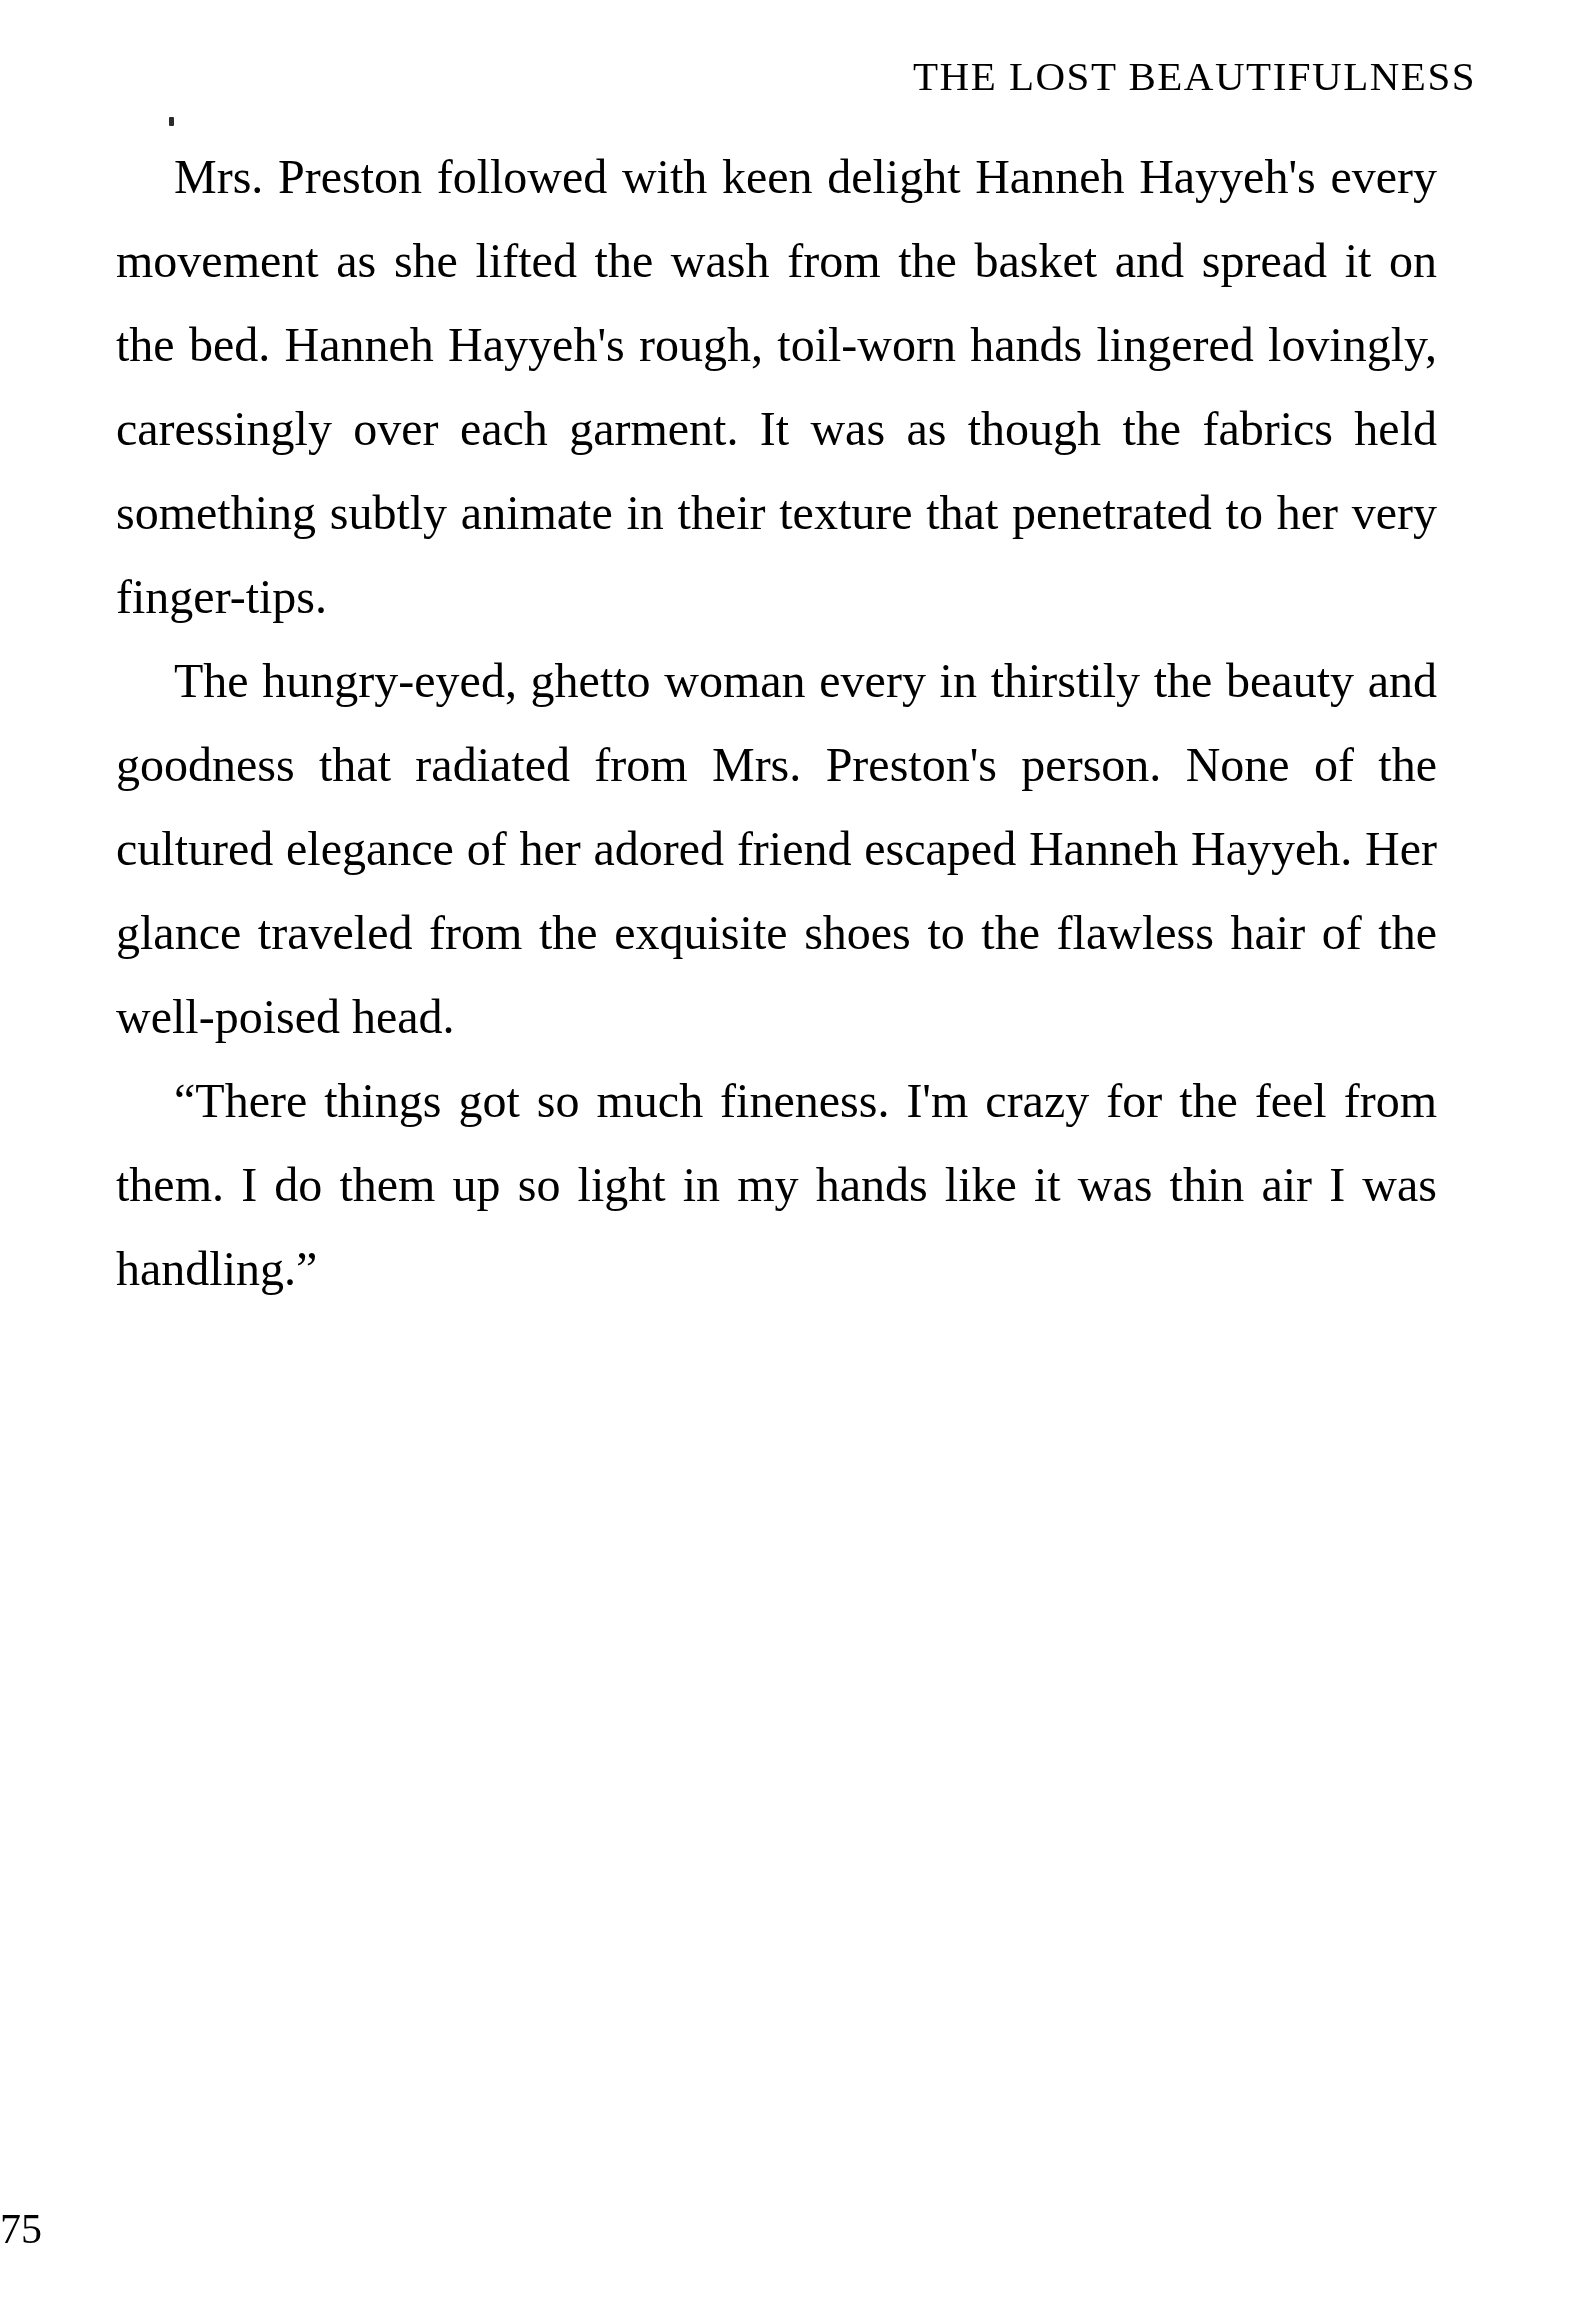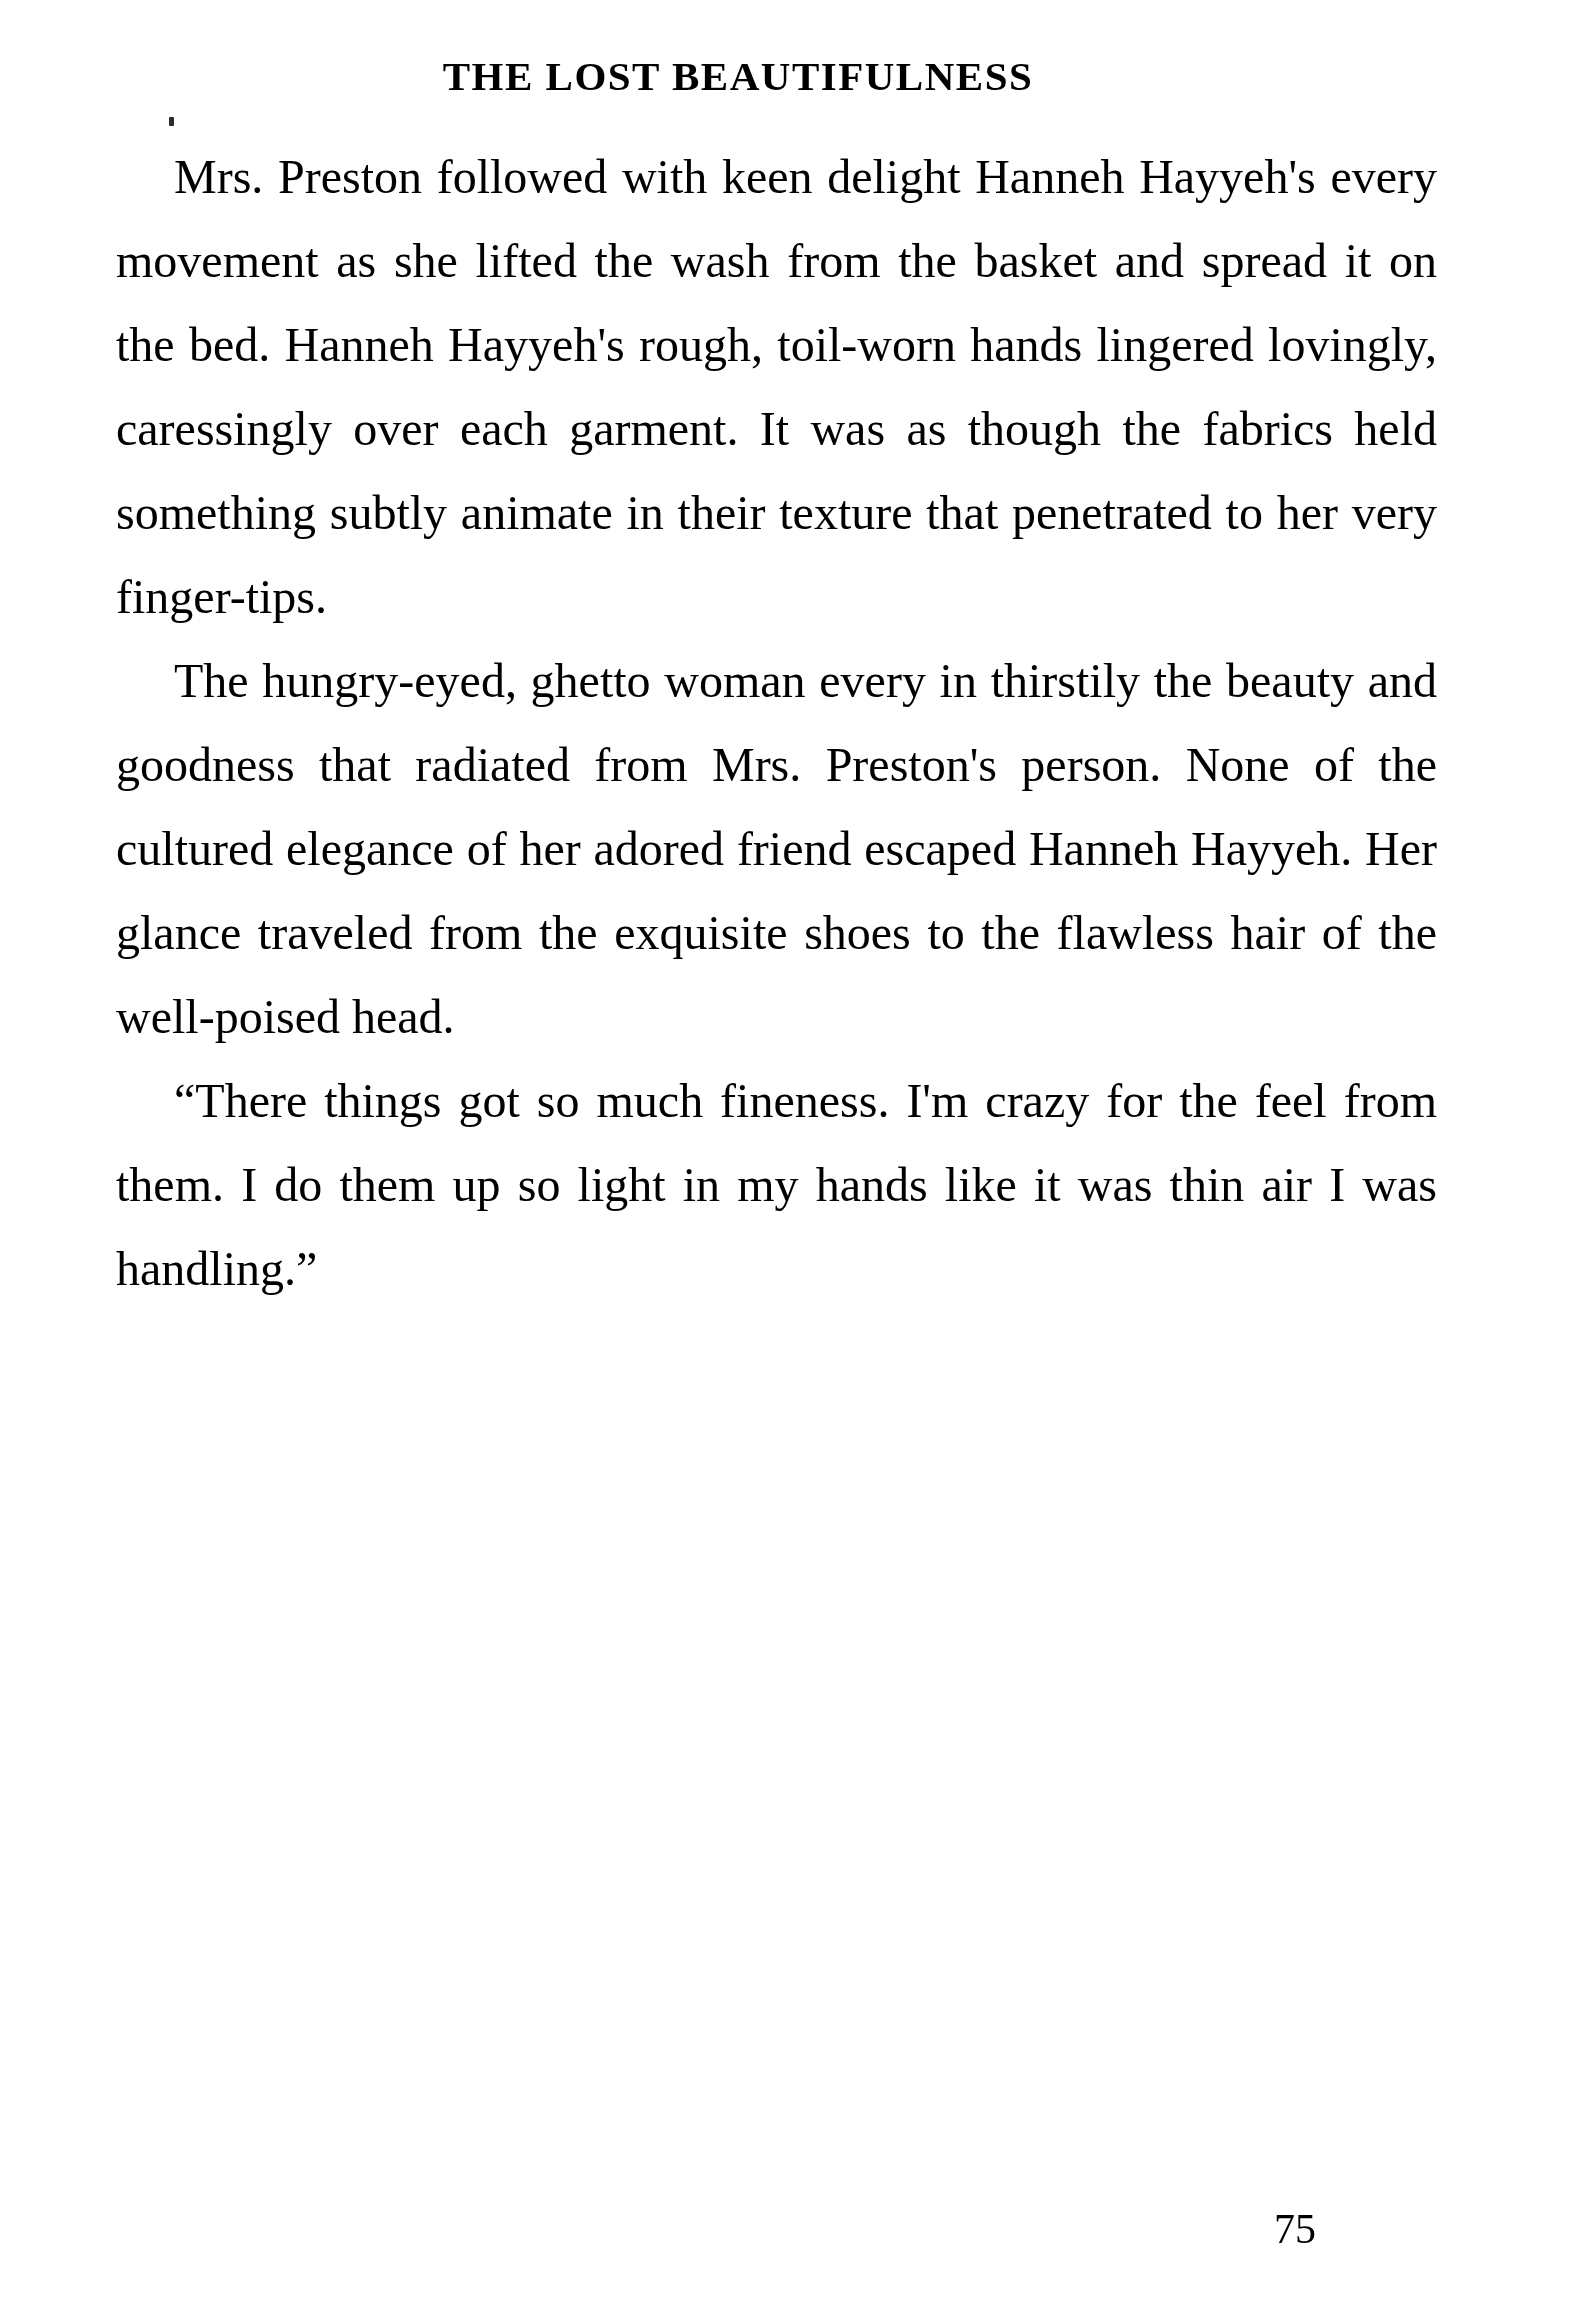--- a/index.html
+++ b/index.html
@@ -19,24 +19,24 @@
     width: 1576px;
     height: 2313px;
     box-sizing: border-box;
     padding: 0;
   }
   .running-head {
     position: absolute;
     top: 52px;
     left: 0;
     width: 1476px;
-    text-align: center;
+    text-align: right;
     font-size: 41px;
     letter-spacing: 1.5px;
-    font-weight: 700;
+    font-weight: 400;
     font-family: "Liberation Serif", serif;
   }
   .body-text {
     position: absolute;
     top: 135px;
     left: 116px;
     width: 1321px;
     font-size: 48px;
     line-height: 84px;
     text-align: justify;
@@ -45,21 +45,21 @@
   }
   .body-text p {
     margin: 0;
     text-indent: 58px;
   }
   .folio {
     position: absolute;
     bottom: 60px;
     left: 0;
     width: 1316px;
-    text-align: right;
+    text-align: left;
     font-size: 42px;
     font-family: "Liberation Serif", serif;
   }
   .stray-mark {
     position: absolute;
     top: 117px;
     left: 169px;
     width: 5px;
     height: 9px;
     background: #2b2b2b;

